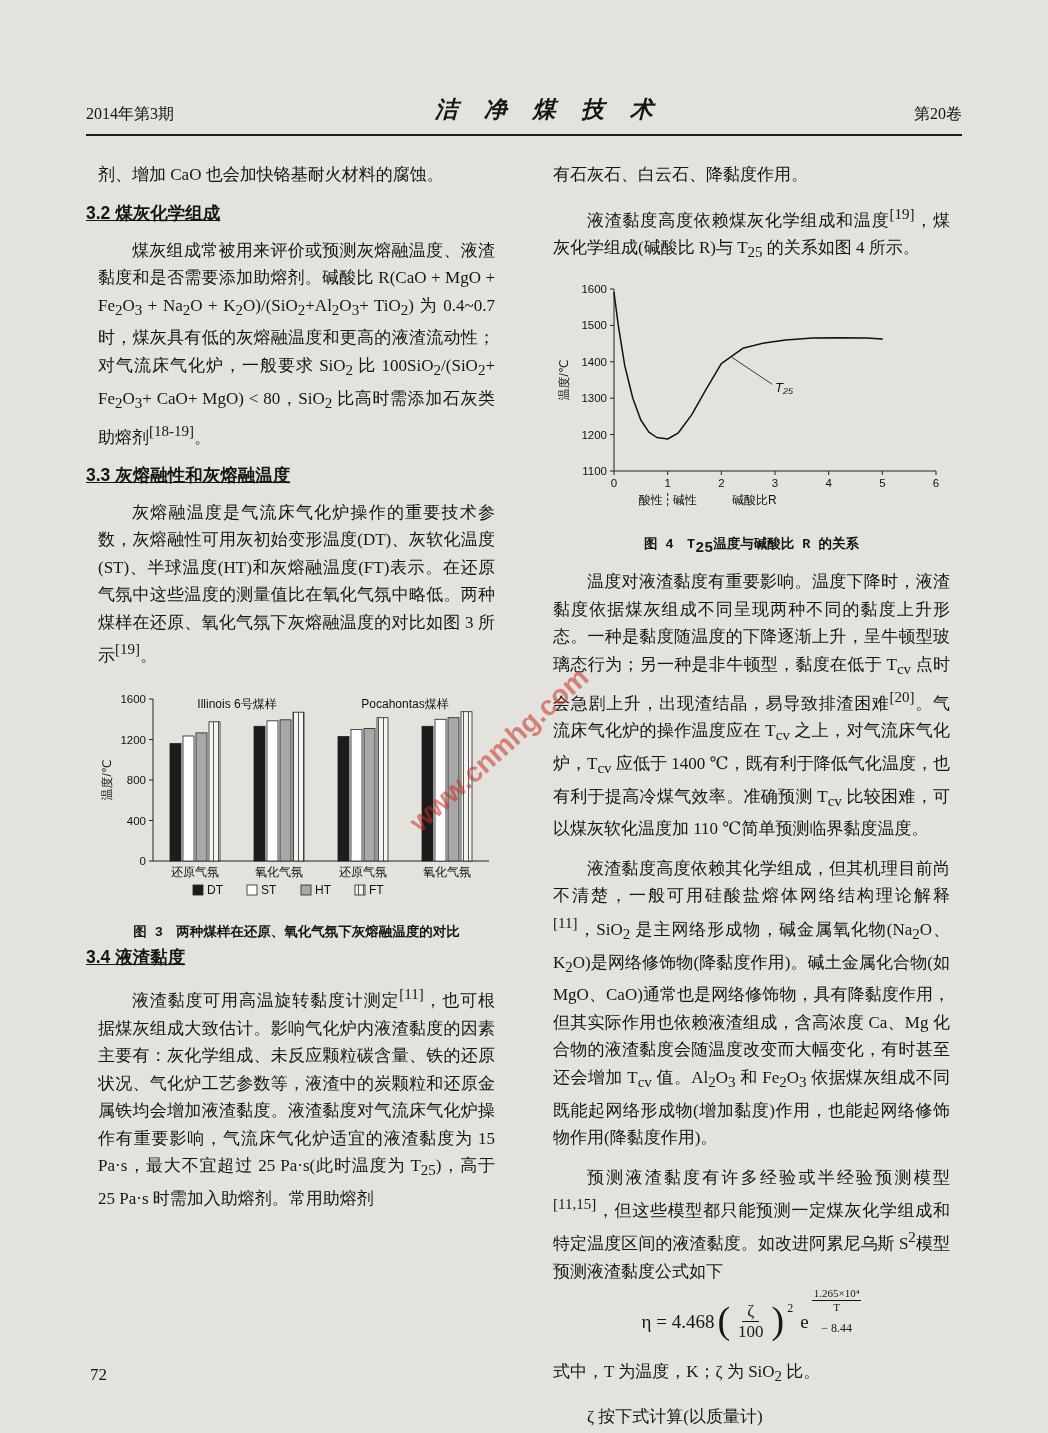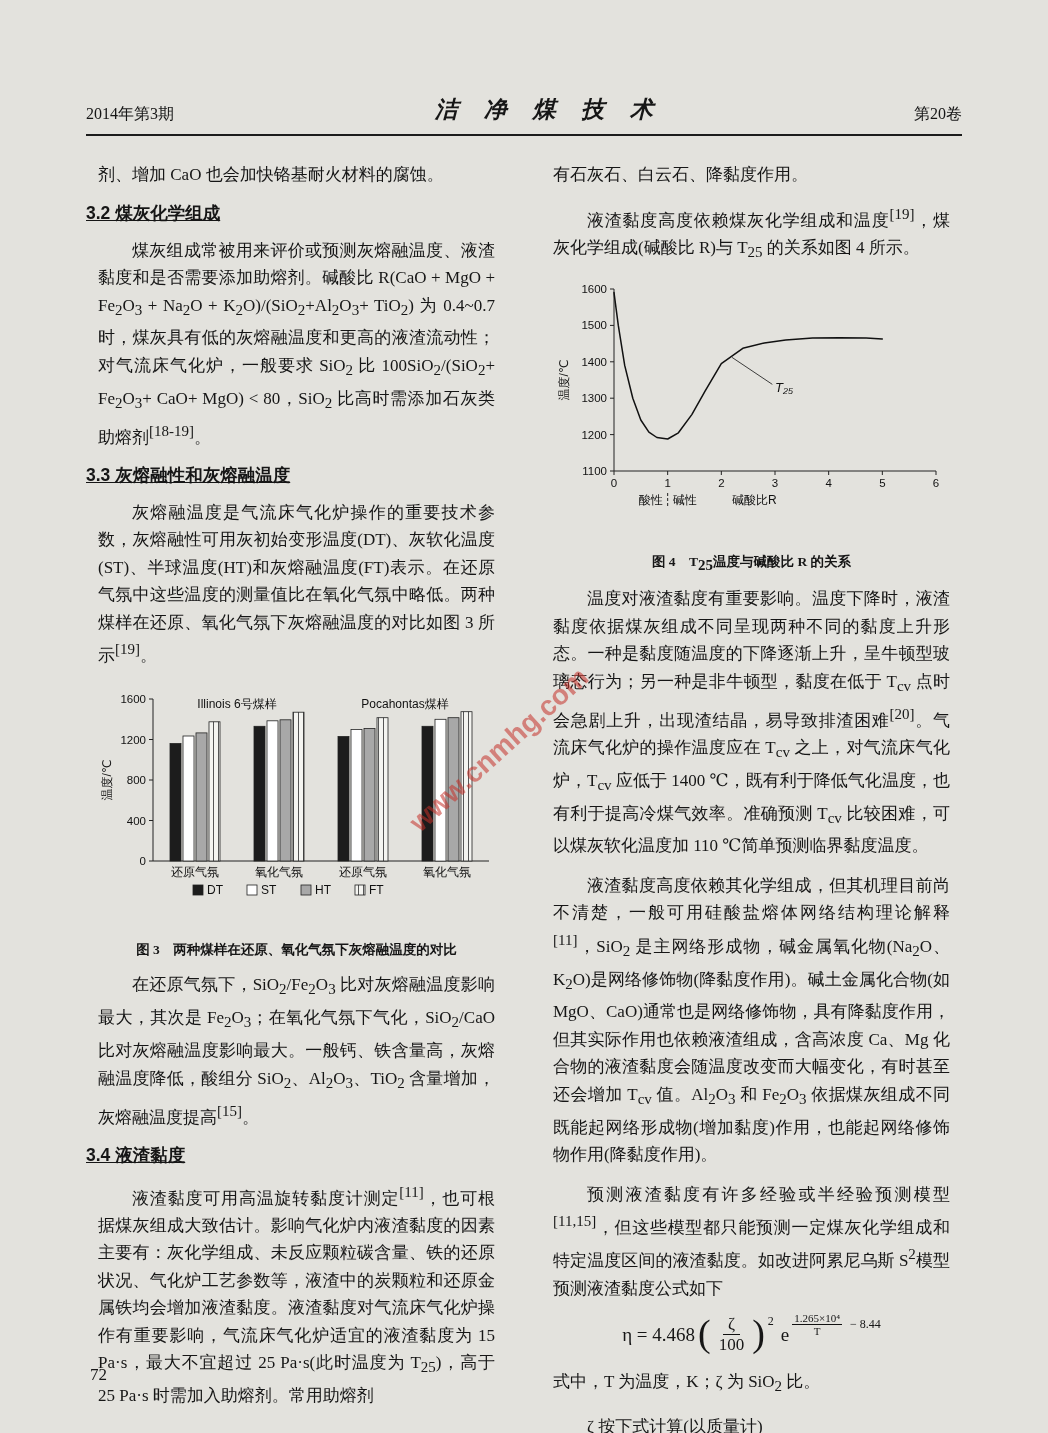--- a/index.html
+++ b/index.html
@@ -30,36 +30,36 @@
   .col h3 {
     margin:4px 0 3px; font-size:17.5px; font-weight:bold;
     font-family:"Liberation Sans","DejaVu Sans",sans-serif;
     text-decoration:underline;
   }
   sub { font-size:15px; }
   sup { font-size:15px; }
   
   figure { margin:6px 0 4px; text-align:center; }
   figcaption {
-    margin-top:20px; font-size:13.5px; font-weight:bold;
-    font-family:Liberation Serif, serif;
+    margin-top:2px; font-size:13.5px; font-weight:bold;
+    font-family:Liberation Mono, monospace;
   }
   svg text { font-family:"Liberation Sans","DejaVu Sans",sans-serif; }
   
   .equation { text-align:center; margin:12px 0 10px; font-size:19px; }
   .eq-row { display:inline-flex; align-items:center; gap:3px; }
   .frac { display:inline-flex; flex-direction:column; align-items:center; line-height:1.2; font-size:17px; }
   .frac .num { border-bottom:1.4px solid #111; padding:0 5px; }
   .frac .den { padding:0 5px; }
   .frac.tiny { font-size:11px; line-height:1.15; }
   .frac.tiny .num { border-bottom:1px solid #111; padding:0 2px; }
   .bigparen { font-size:38px; font-weight:300; line-height:0.9; transform:translateY(-2px); }
   .sq { display:inline-block; font-size:12px; transform:translateY(-13px); }
   .ebase { margin-left:4px; }
-  .exp { display:inline-flex; align-items:center; gap:8px; font-size:12px; transform:translateY(-10px); }
+  .exp { display:inline-flex; gap:8px; font-size:12px; transform:translateY(-10px);flex-direction:column; }
   
   .watermark {
     position:absolute; left:426px; top:806px; height:34px; z-index:5;
     color:rgba(196,48,40,0.55); font-size:28px; font-weight:bold;
     font-family:"Liberation Sans","DejaVu Sans",sans-serif;
     transform:rotate(-42deg); transform-origin:left bottom;
     white-space:nowrap; pointer-events:none;
   }
   .pagenum {
     position:absolute; left:90px; bottom:48px; font-size:17px;
@@ -133,21 +133,20 @@
             <text x="110" y="213" font-size="12" fill="#111">DT</text>
             <rect x="150" y="204" width="10" height="10" fill="#ffffff" stroke="#222" stroke-width="0.8"></rect>
             <text x="164" y="213" font-size="12" fill="#111">ST</text>
             <rect x="204" y="204" width="10" height="10" fill="#a8a8a8" stroke="#222" stroke-width="0.8"></rect>
             <text x="218" y="213" font-size="12" fill="#111">HT</text>
             <rect x="258" y="204" width="10" height="10" fill="url(#hatchFT)" stroke="#222" stroke-width="0.8"></rect>
             <text x="272" y="213" font-size="12" fill="#111">FT</text>
           </svg>
         <figcaption>图 3　两种煤样在还原、氧化气氛下灰熔融温度的对比</figcaption>
       </figure>
-      <p>在还原气氛下，SiO<sub>2</sub>/Fe<sub>2</sub>O<sub>3</sub> 比对灰熔融温度影响最大，其次是 Fe<sub>2</sub>O<sub>3</sub>；在氧化气氛下气化，SiO<sub>2</sub>/CaO 比对灰熔融温度影响最大。一般钙、铁含量高，灰熔融温度降低，酸组分 SiO<sub>2</sub>、Al<sub>2</sub>O<sub>3</sub>、TiO<sub>2</sub> 含量增加，灰熔融温度提高<sup>[15]</sup>。</p>
       <h3>3.4  液渣黏度</h3>
       <p>液渣黏度可用高温旋转黏度计测定<sup>[11]</sup>，也可根据煤灰组成大致估计。影响气化炉内液渣黏度的因素主要有：灰化学组成、未反应颗粒碳含量、铁的还原状况、气化炉工艺参数等，液渣中的炭颗粒和还原金属铁均会增加液渣黏度。液渣黏度对气流床气化炉操作有重要影响，气流床气化炉适宜的液渣黏度为 15 Pa·s，最大不宜超过 25 Pa·s(此时温度为 T<sub>25</sub>)，高于 25 Pa·s 时需加入助熔剂。常用助熔剂</p>
     </div>
 
     <div class="col">
       <p class="cont">有石灰石、白云石、降黏度作用。</p>
       <p>液渣黏度高度依赖煤灰化学组成和温度<sup>[19]</sup>，煤灰化学组成(碱酸比 R)与 T<sub>25</sub> 的关系如图 4 所示。</p>
       <figure>
         <svg id="fig4" width="400" height="250" viewBox="0 0 400 250">
             <line x1="62" y1="10" x2="62" y2="192" stroke="#222" stroke-width="1"></line>

